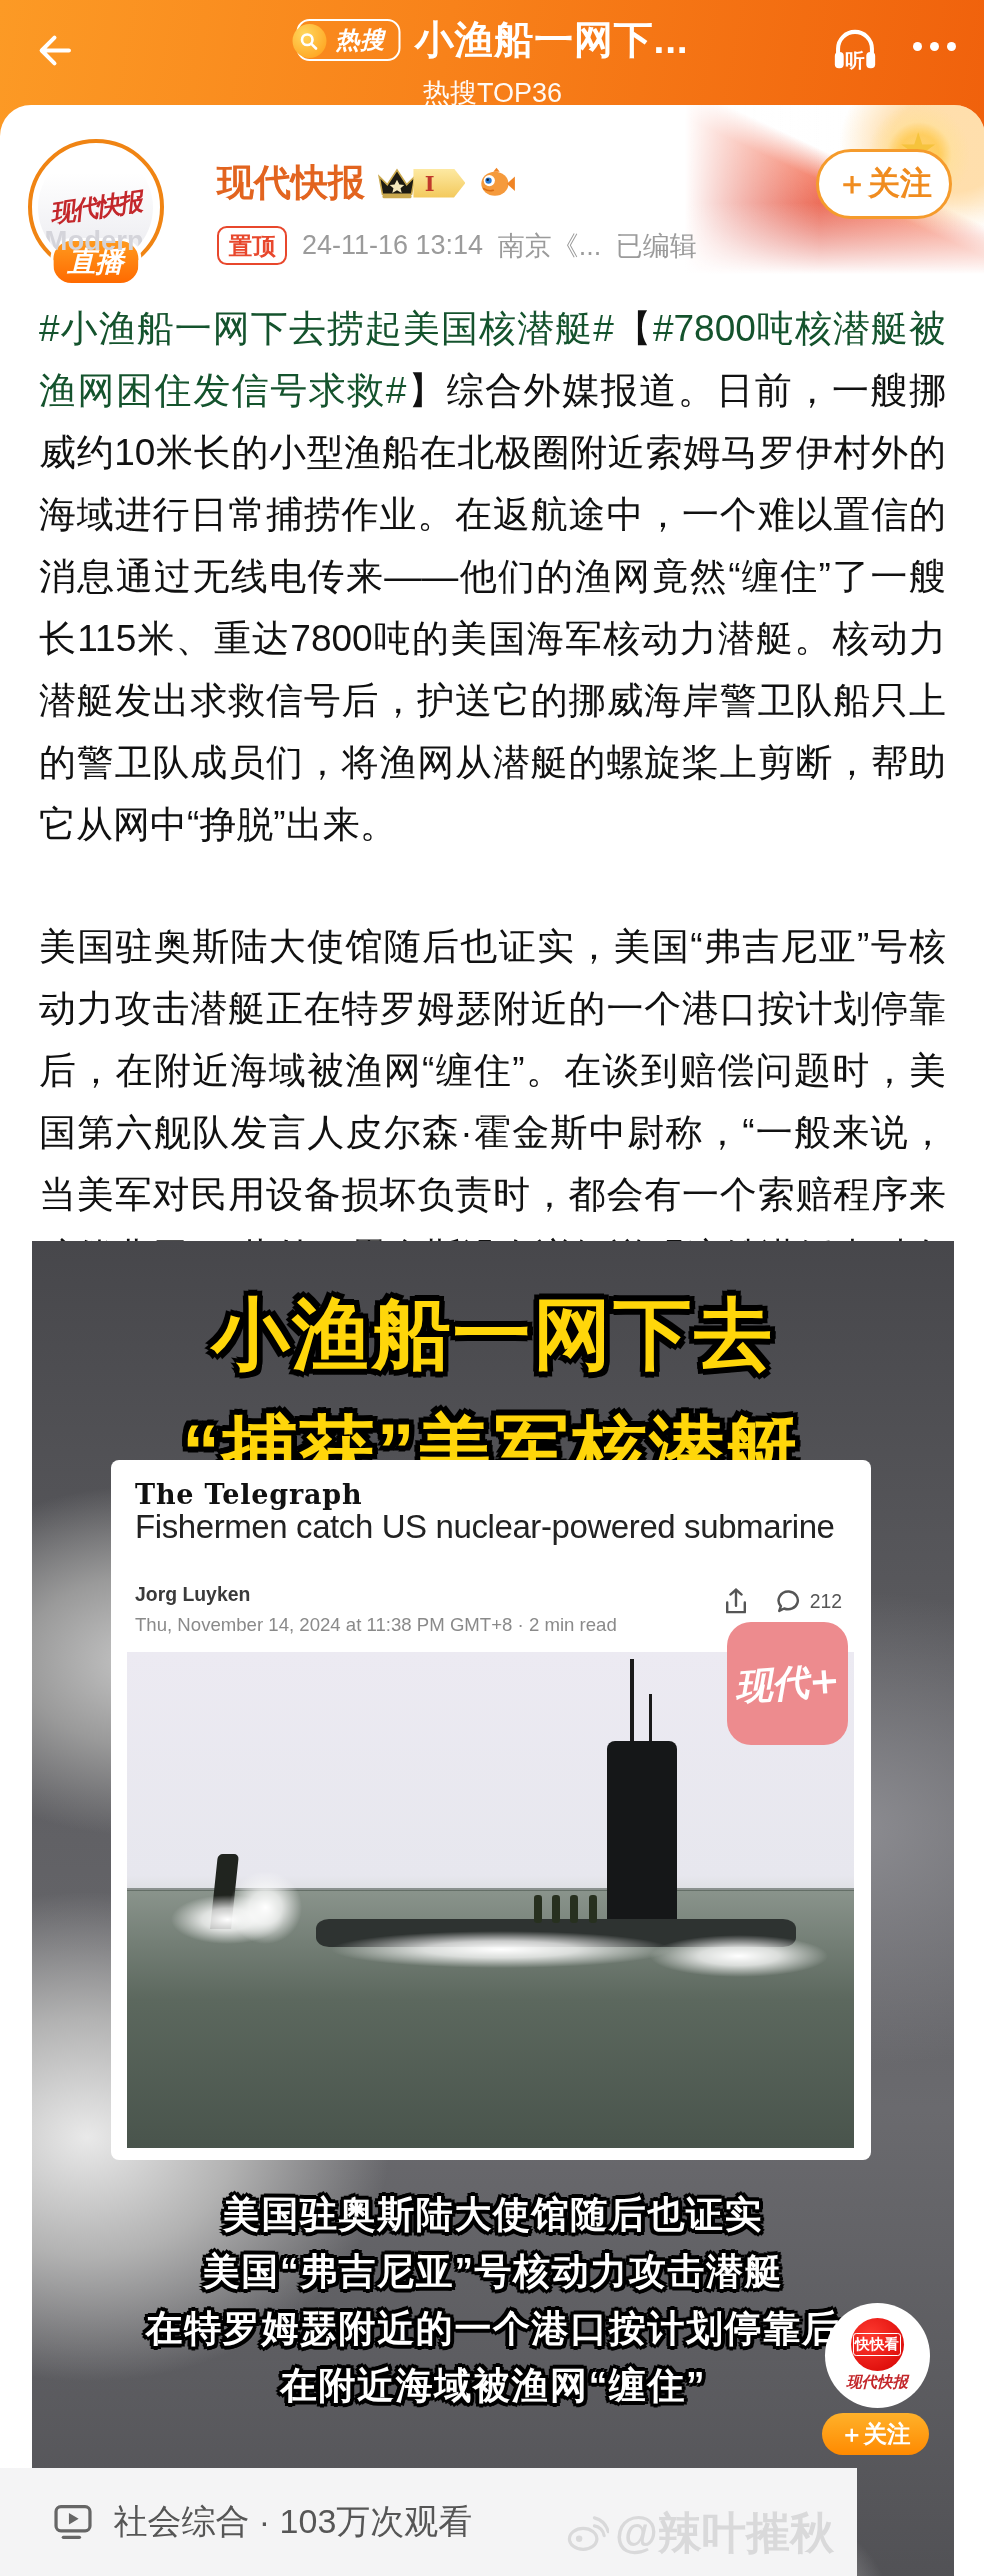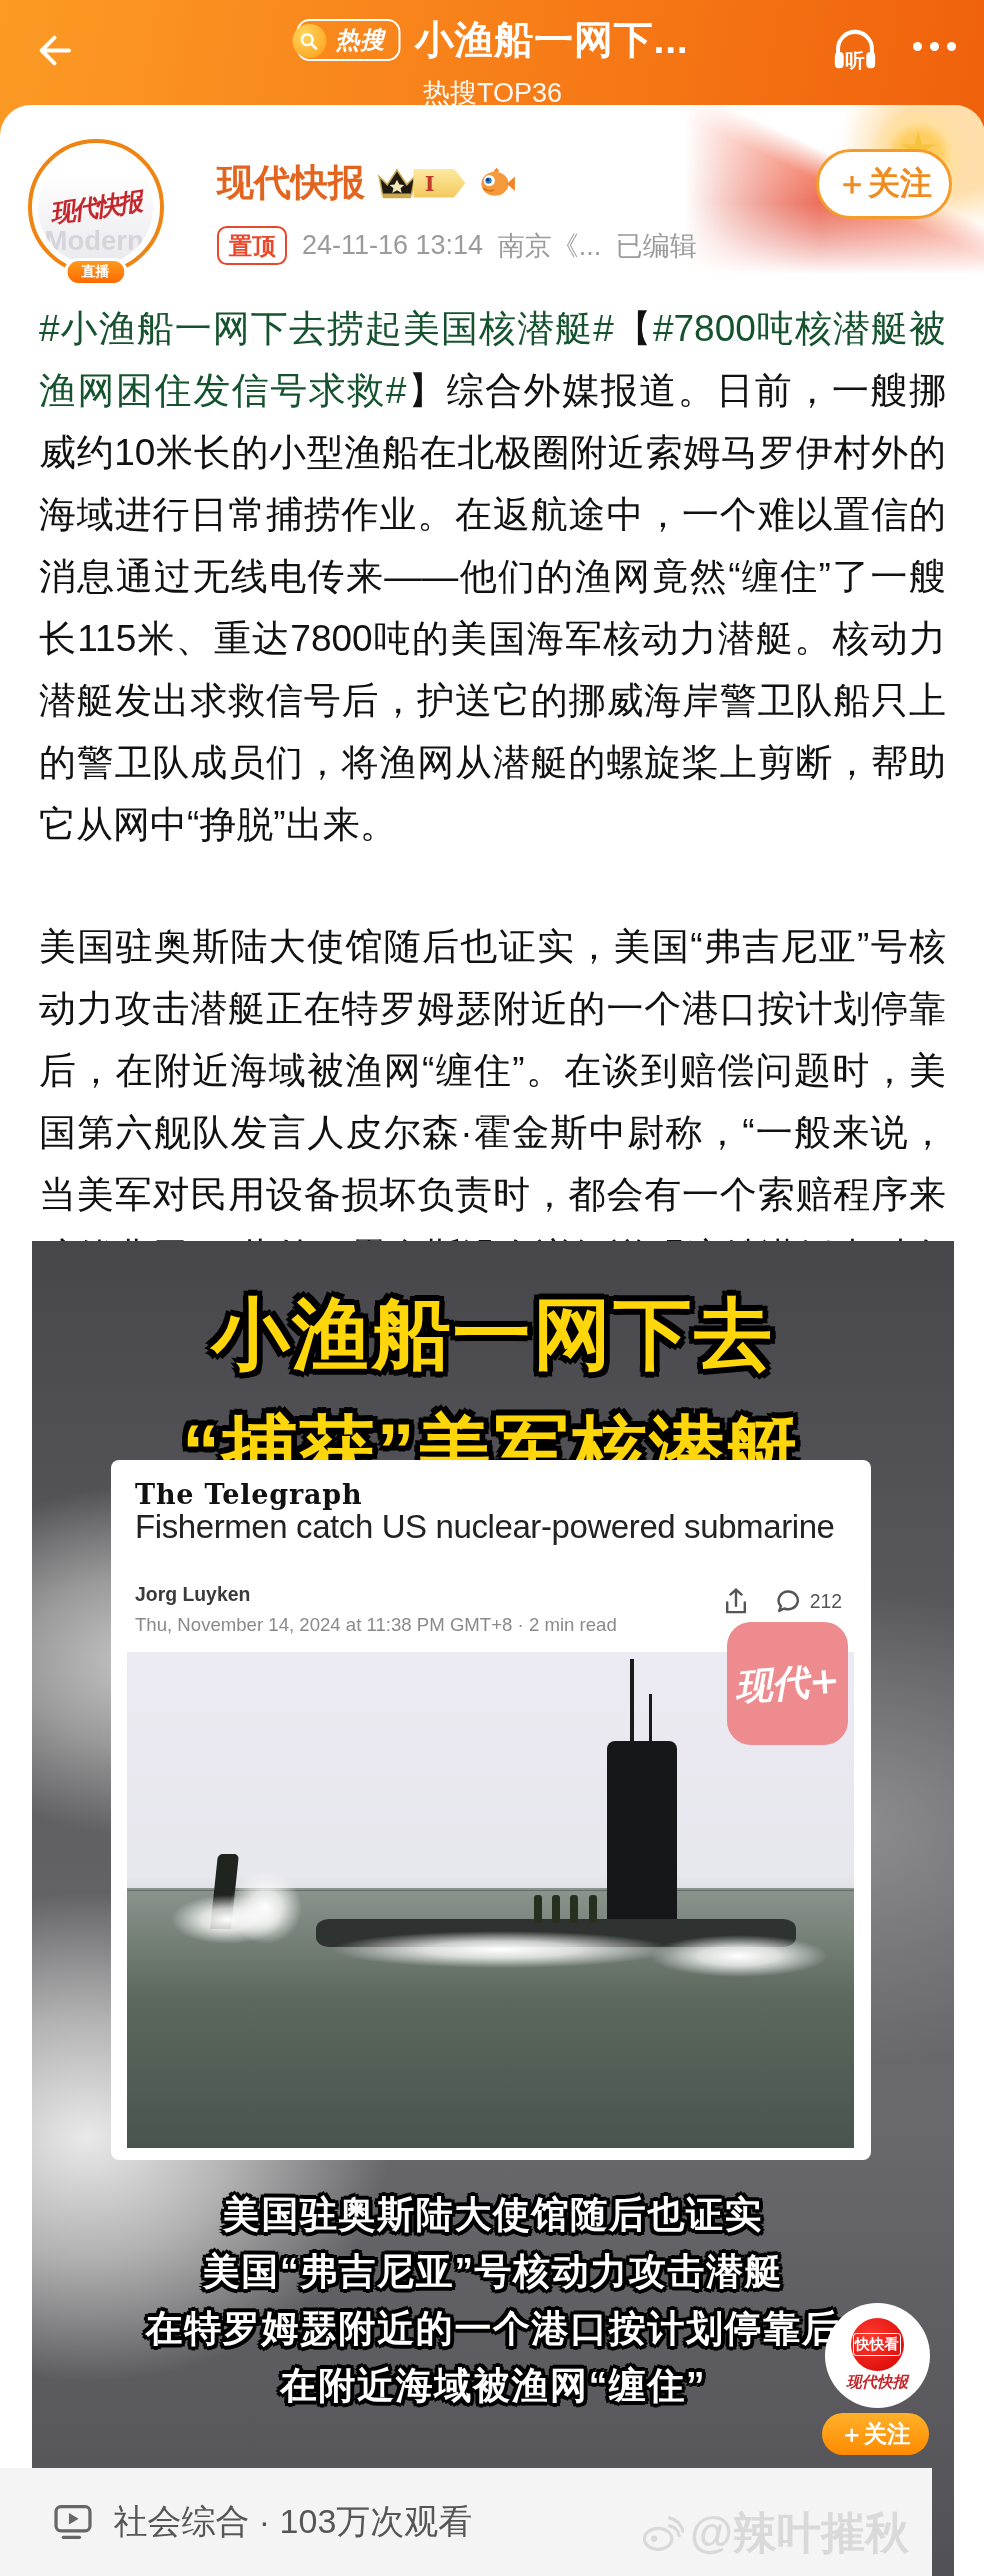--- a/index.html
+++ b/index.html
@@ -45,21 +45,21 @@
   .avatar-wrap { position:absolute; left:27.5px; top:34px; width:136px; height:136px; cursor:pointer; }
   .avatar { width:136px; height:136px; border-radius:50%; border:4px solid #f08413; background:#fff;
             display:flex; align-items:center; justify-content:center; }
   .avatar-inner { width:115px; height:115px; border-radius:50%; background:linear-gradient(180deg,#ffffff 20%,#e9e9ee 100%);
             display:flex; align-items:center; justify-content:center; overflow:hidden; position:relative; }
   .avatar-cal { font-family:"DejaVu Serif","Liberation Serif",serif; font-weight:bold; font-style:italic;
             color:#c3272b; font-size:25px; letter-spacing:-2.4px; transform:rotate(-8deg); white-space:nowrap; z-index:2;}
   .avatar-ghost { position:absolute; left:6.5px; bottom:8px; color:#d4d4da; font-size:27.5px; font-weight:bold; z-index:1;}
   .live-badge { position:absolute; left:50%; bottom:-11.3px; transform:translateX(-50%);
             background:linear-gradient(180deg,#ff9a1f,#ff6a00); border:3.2px solid #fff; border-radius:21px;
-            color:#fff; font-size:14px; font-weight:bold; padding:2.4px 14.6px; white-space:nowrap; }
+            color:#fff; font-size:28px; font-weight:bold; padding:2.4px 14.6px; white-space:nowrap;font-style:italic; }
   .name-row { position:absolute; left:217px; top:53px; display:flex; align-items:center; gap:11.3px; }
   .user-name { color:#e2641f; font-size:37px; font-weight:bold; cursor:pointer; }
   .crown-badge { position:relative; display:flex; align-items:center; }
   .crown { width:42px; height:36px; }
   .ribbon { margin-left:-4.9px; width:52px; height:29px; background:linear-gradient(180deg,#fde9a2,#f3c95c);
             clip-path:polygon(0 0,78% 0,100% 50%,78% 100%,0 100%); display:flex; align-items:center; }
   .ribbon b { font-family:"DejaVu Serif","Liberation Serif",serif; color:#c0392b; font-size:21px; margin-left:11.3px; }
   .fish { width:39px; height:32px; }
   .meta-row { position:absolute; left:217px; top:121px; display:flex; align-items:center; gap:14.6px; }
   .pin-badge { border:2.4px solid #e8472c; color:#e8472c; border-radius:9.7px; font-size:23.5px; font-weight:bold;
@@ -140,21 +140,21 @@
   .chan-red span { color:#fff; font-size:14.6px; font-weight:bold; border:1.6px solid #fff; padding:0.8px 1.6px; border-radius:3.2px;}
   .chan-name { color:#c3272b; font-size:15.4px; font-weight:bold; font-family:"DejaVu Serif","Liberation Serif",serif; font-style:italic; }
   .chan-follow { margin-top:4.9px; display:inline-block; background:linear-gradient(180deg,#ffb12a,#ff8a00);
                  color:#fff; font-size:23.5px; font-weight:bold; padding:4.9px 18px; border-radius:21px; cursor:pointer; }
 
   
   .progress { position:absolute; left:0; bottom:0; width:100%; height:7.3px; background:#8a8a8a; z-index:5; cursor:pointer; }
   .progress i { display:block; height:100%; background:#ff9d00; }
 
   
-  .footer { position:absolute; left:0; top:2363px; width:932px; height:108px; background:#f4f4f5; z-index:2; }
+  .footer { position:absolute; left:0; top:2363px; width:857px; height:108px; background:#f4f4f5; z-index:2; }
   .footer-left { position:absolute; left:52px; top:0; height:100%; display:flex; align-items:center; gap:19.4px; cursor:pointer; }
   .footer-text { color:#565656; font-size:34px; }
   .watermark { position:absolute; right:23px; bottom:13px; display:flex; align-items:center; gap:6.5px;
                color:#d9d9da; font-size:44px; font-weight:bold;justify-content:flex-end; }
 </style>
 </head>
 <body>
 
 <div class="screen">
 

